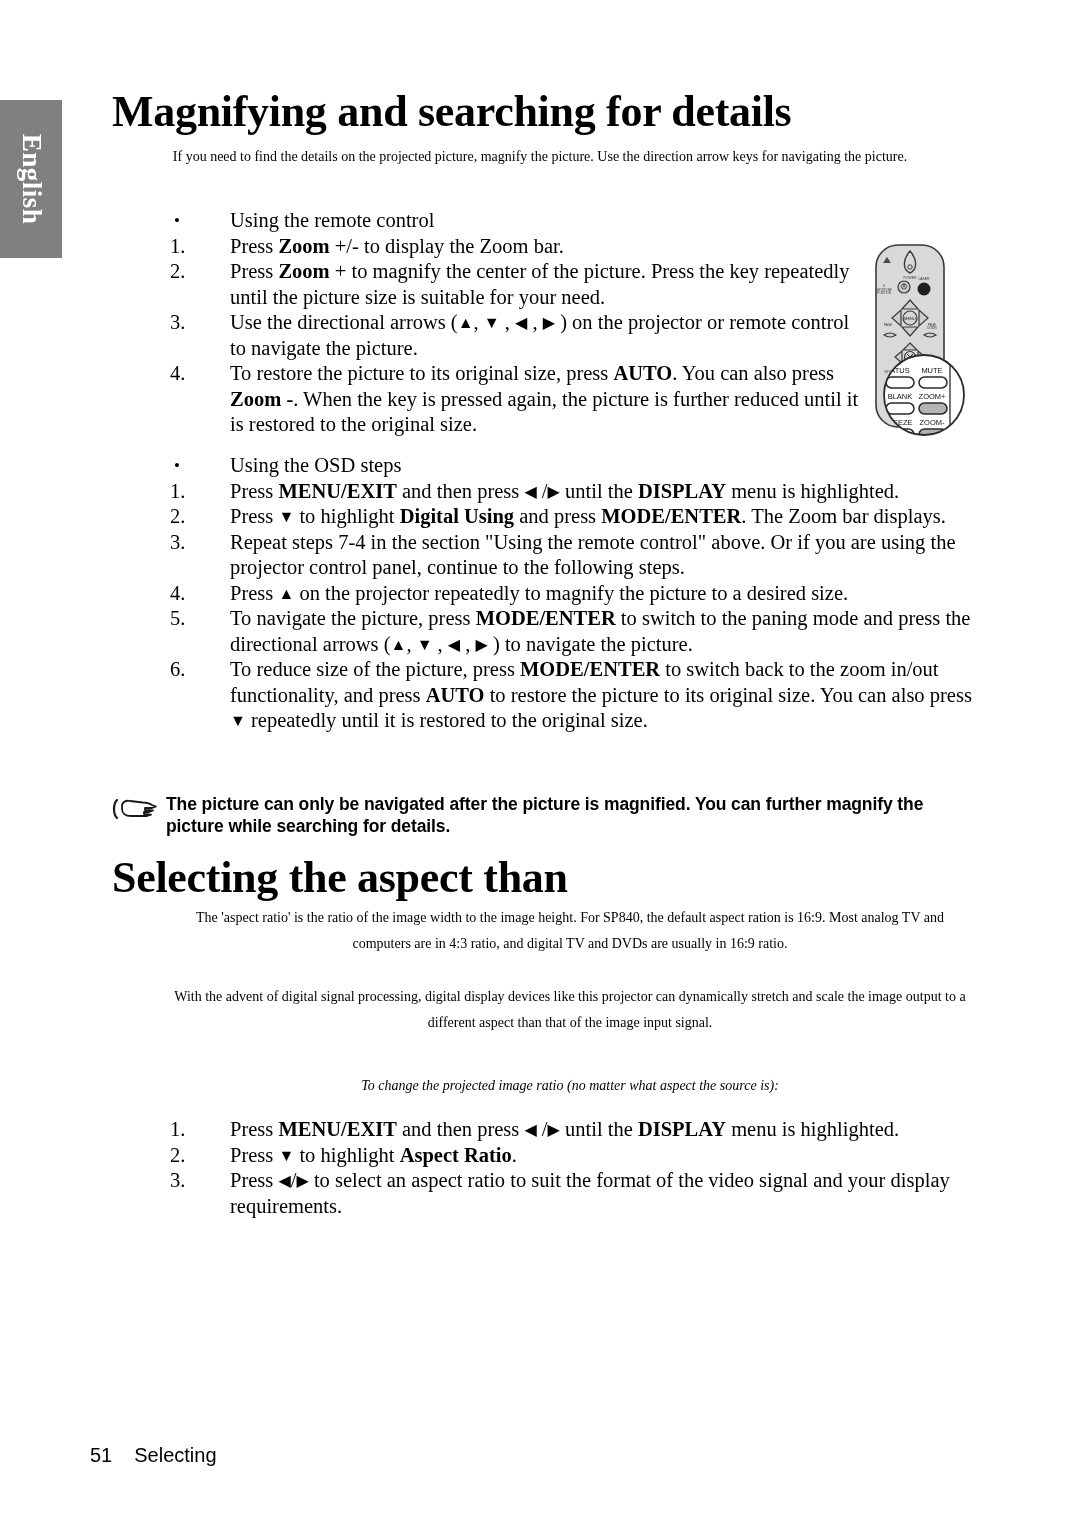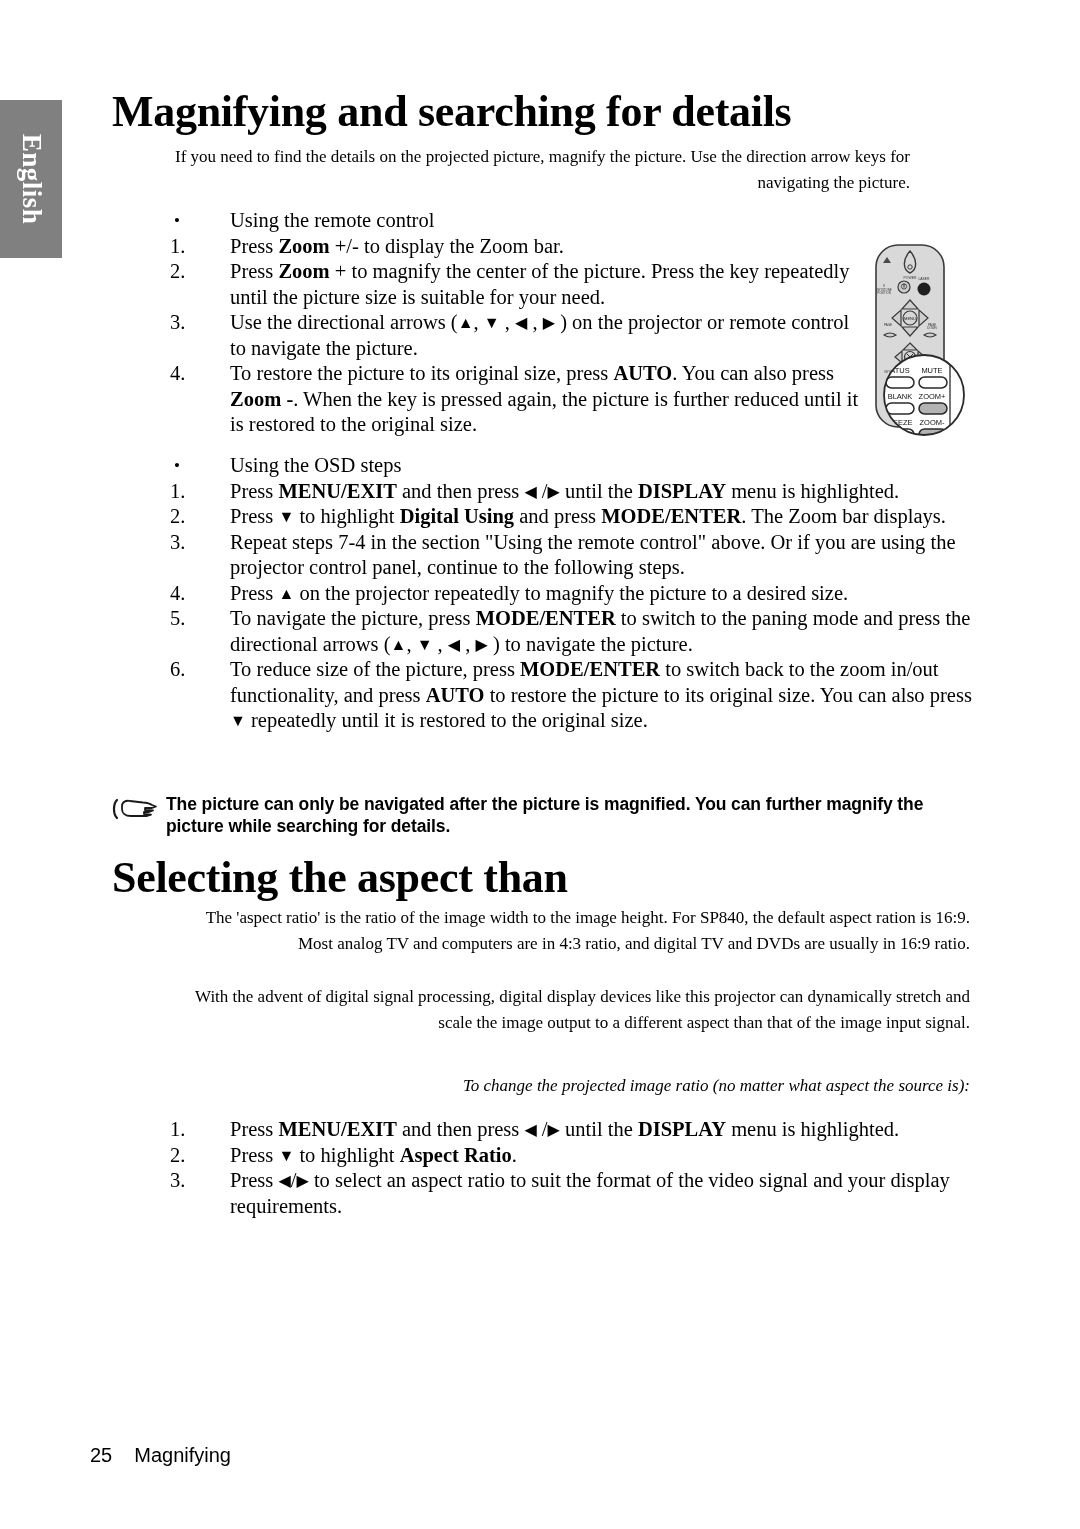--- a/index.html
+++ b/index.html
@@ -49,23 +49,23 @@
     font-size: 44px;
     line-height: 1.05;
     letter-spacing: -0.3px;
   }
   #title-magnify { position: absolute; left: 112px; top: 89px; }
   #title-aspect  { position: absolute; left: 112px; top: 855px; }
 
   p.body-text {
     position: absolute;
     margin: 0;
-    font-size: 17px;
+    font-size: 14px;
     line-height: 25.5px;
-    text-align: right;
+    text-align: center;
   }
 
   
   .list-block { position: absolute; }
   .li-row {
     position: relative;
     font-size: 20.5px;
     line-height: 25.5px;
     padding-left: 60px;
     margin-bottom: 0;
@@ -312,17 +312,17 @@
         <text x="38" y="182" font-family="Liberation Sans, sans-serif" font-size="7.5" fill="#111" text-anchor="middle">REEZE</text>
         <text x="70" y="182" font-family="Liberation Sans, sans-serif" font-size="7.5" fill="#111" text-anchor="middle">ZOOM-</text>
         <rect x="24" y="186" width="28" height="11" rx="5.5" fill="#ffffff" stroke="#2a2a2a" stroke-width="1.5"></rect>
         <rect x="57" y="186" width="28" height="11" rx="5.5" fill="#b3b3b3" stroke="#2a2a2a" stroke-width="1.5"></rect>
       </g>
       <circle cx="62" cy="152" r="40" fill="none" stroke="#2a2a2a" stroke-width="1.8"></circle>
     </svg>
   </div>
 
   <div id="footer">
-    <span>25</span>
-    <span>Magnifying</span>
+    <span>51</span>
+    <span>Selecting</span>
   </div>
 
 </div>
 
 </body></html>

